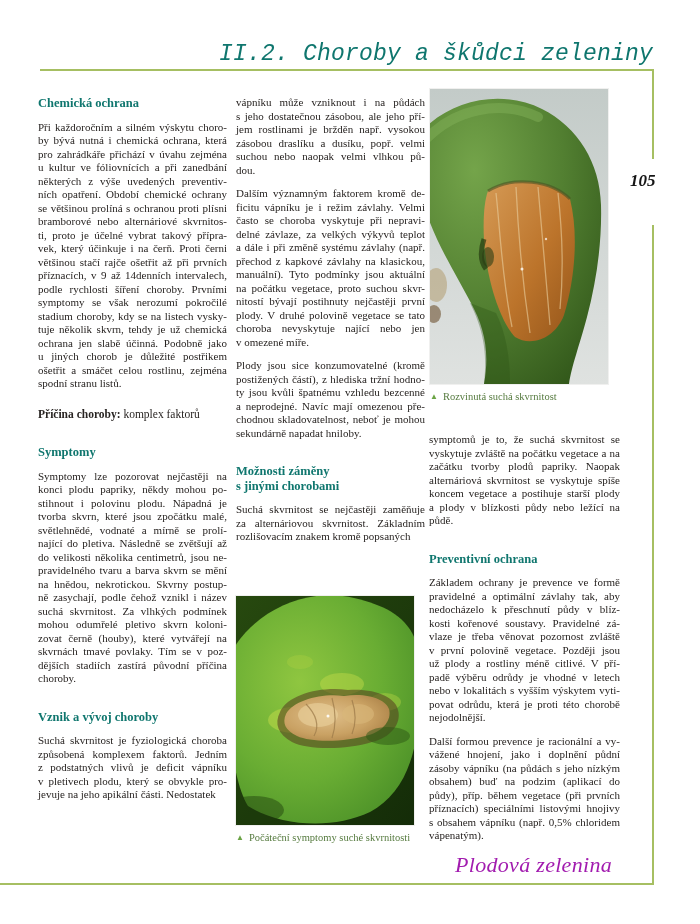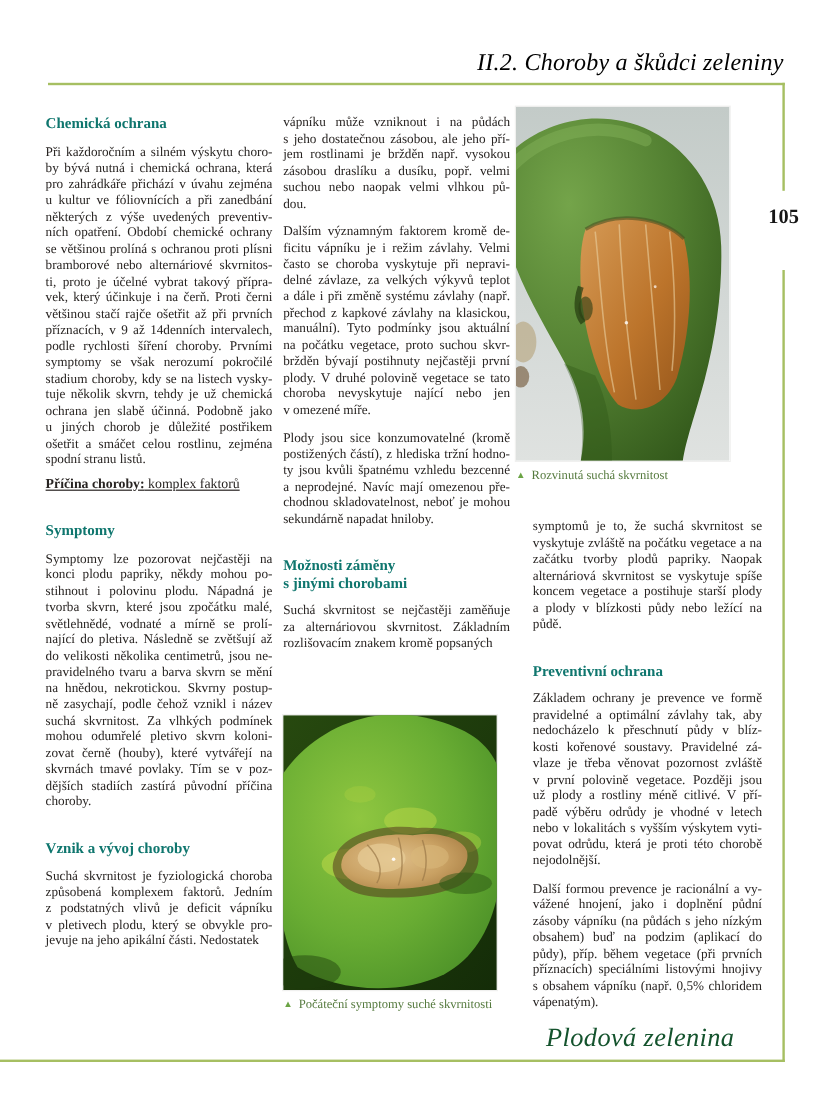--- a/index.html
+++ b/index.html
@@ -8,32 +8,32 @@
     position:relative; width:700px; height:924px; background:#fff;
     font-family:"Liberation Serif","DejaVu Serif",serif; color:#282422; overflow:hidden;
   }
   
   .rule { position:absolute; background:#a6bf62; }
   #rule-top    { left:40px;  top:69px;  width:614px; height:2px; }
   #rule-right-a{ left:652px; top:69px;  width:2px;  height:90px; }
   #rule-right-b{ left:652px; top:225px; width:2px;  height:660px; }
   #rule-bottom { left:0;     top:883px; width:654px; height:2px; }
   
-  .header-title { position:absolute; top:41px; right:47px; font-style:italic; font-size:20px; color:#000000; letter-spacing:0.2px; }
-  .page-number  { position:absolute; left:630px; top:171px; width:46px; text-align:center; font-weight:bold; font-size:17px; color:#161616; }
-  .footer-label { position:absolute; top:852px; right:88px; font-style:italic; font-size:22px; color:#14532d; letter-spacing:0.3px; }
+  .header-title { position:absolute; top:41px; right:47px; font-style:italic; font-size:23px; color:#0f766e; letter-spacing:0.2px;font-family:Liberation Mono, monospace; }
+  .page-number  { position:absolute; left:630px; top:171px; width:46px; font-weight:bold; font-style:italic; font-size:17px; color:#161616; }
+  .footer-label { position:absolute; top:852px; right:88px; font-style:italic; font-size:22px; color:#a21caf; letter-spacing:0.3px; }
   
   .col { position:absolute; width:189px; font-size:11px; line-height:13.5px; }
   #col1 { left:38px;  top:96px; }
   #col2 { left:236px; top:96px; }
-  #col3 { left:444px; top:433px; width:191px; }
+  #col3 { left:429px; top:433px; width:191px; }
   .col > :first-child { margin-top:0; }
   .heading { font-weight:bold; font-size:12.5px; line-height:14.5px; margin-top:24px; color:#0f766e; }
   .red-heading { font-weight:bold; font-style:italic; font-size:13.5px; line-height:15.5px; color:#a21740; margin-top:26px; }
-  .labeled { margin-top:7px; font-size:11.5px;text-decoration:underline; }
+  .labeled { margin-top:17px; font-size:11.5px; }
   .para { margin-top:10px; }
   .para .jline { text-align:justify; text-align-last:justify; }
   .para .jline.last { text-align-last:left; }
   
   figure { position:absolute; margin:0; }
   #photo-initial  { left:236px; top:596px; width:178px; }
   #photo-advanced { left:430px; top:89px; width:159px; }
   figure svg { display:block; box-shadow:0 0 0 1px rgba(60,70,50,0.08); }
   figcaption { margin-top:7px; font-size:10.5px; line-height:12px; color:#557a3e; }
   figcaption .tri { color:#6ba445; font-size:8px; margin-right:5px; position:relative; top:-1px; }
@@ -121,21 +121,21 @@
       </div>
       <div class="para">
         <div class="jline">Dalším významným faktorem kromě de-</div>
         <div class="jline">ficitu vápníku je i režim závlahy. Velmi</div>
         <div class="jline">často se choroba vyskytuje při nepravi-</div>
         <div class="jline">delné závlaze, za velkých výkyvů teplot</div>
         <div class="jline">a dále i při změně systému závlahy (např.</div>
         <div class="jline">přechod z kapkové závlahy na klasickou,</div>
         <div class="jline">manuální). Tyto podmínky jsou aktuální</div>
         <div class="jline">na počátku vegetace, proto suchou skvr-</div>
-        <div class="jline">bržděn bývají postihnuty nejčastěji první</div>
+        <div class="jline">nitostí bývají postihnuty nejčastěji první</div>
         <div class="jline">plody. V druhé polovině vegetace se tato</div>
         <div class="jline">choroba nevyskytuje nající nebo jen</div>
         <div class="jline last">v omezené míře.</div>
       </div>
       <div class="para">
         <div class="jline">Plody jsou sice konzumovatelné (kromě</div>
         <div class="jline">postižených částí), z hlediska tržní hodno-</div>
         <div class="jline">ty jsou kvůli špatnému vzhledu bezcenné</div>
         <div class="jline">a neprodejné. Navíc mají omezenou pře-</div>
         <div class="jline">chodnou skladovatelnost, neboť je mohou</div>

